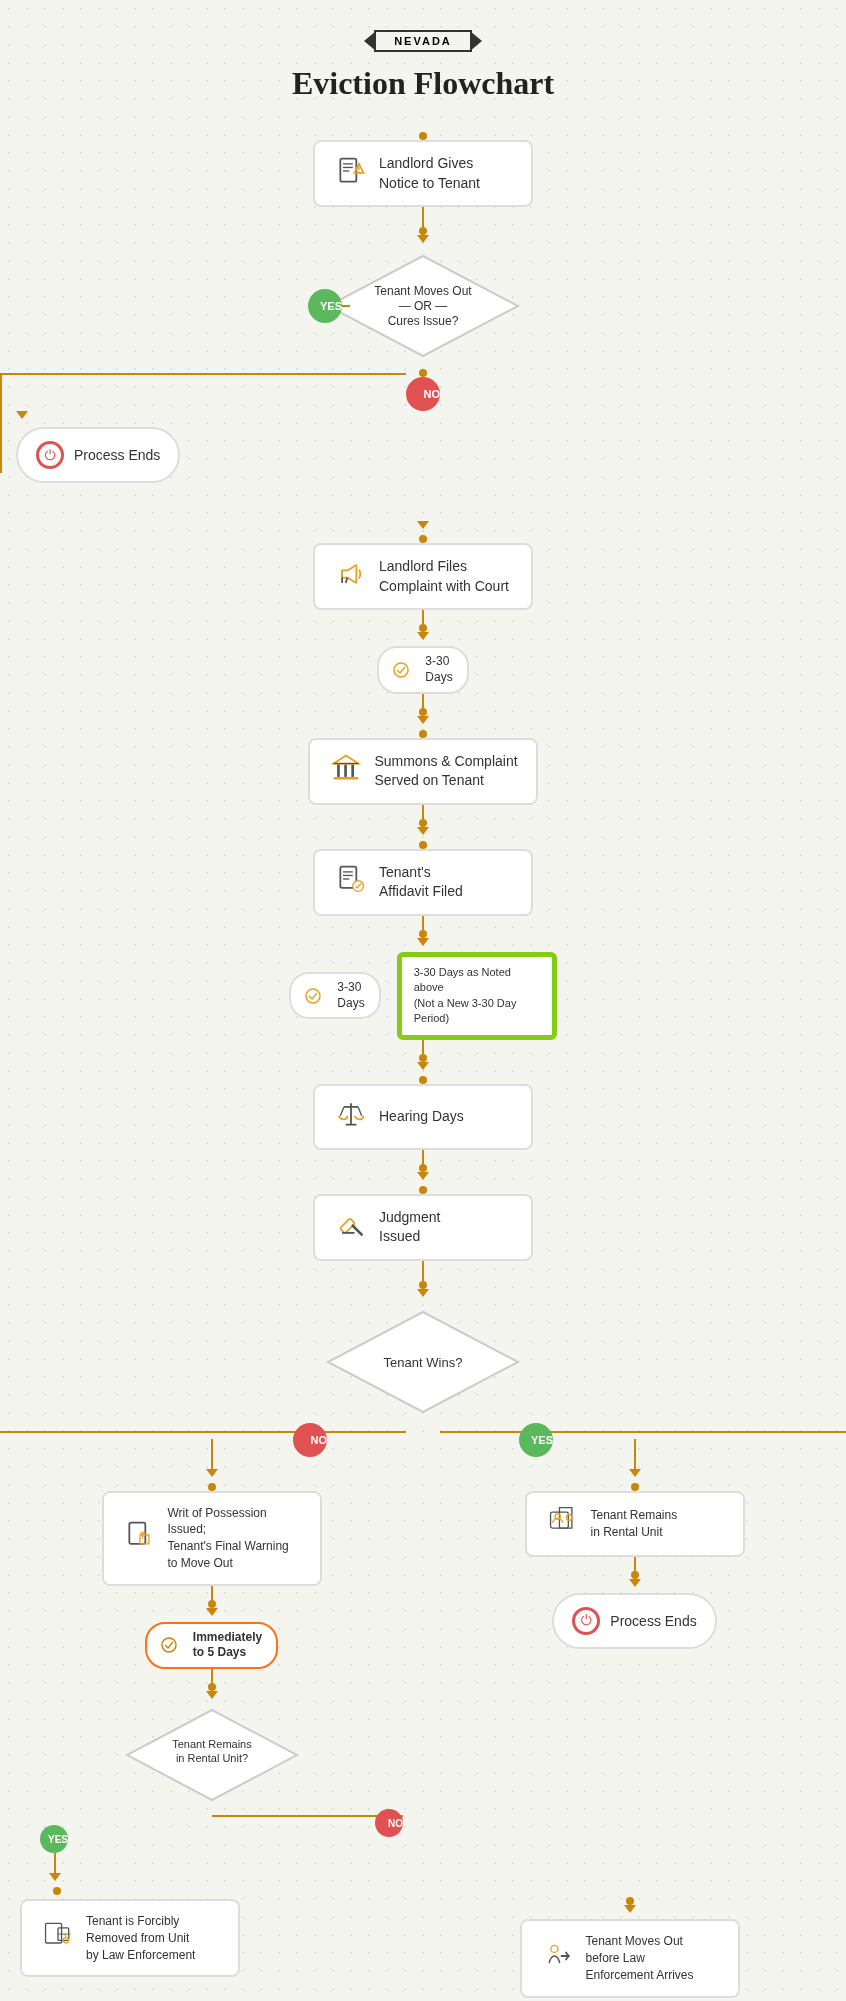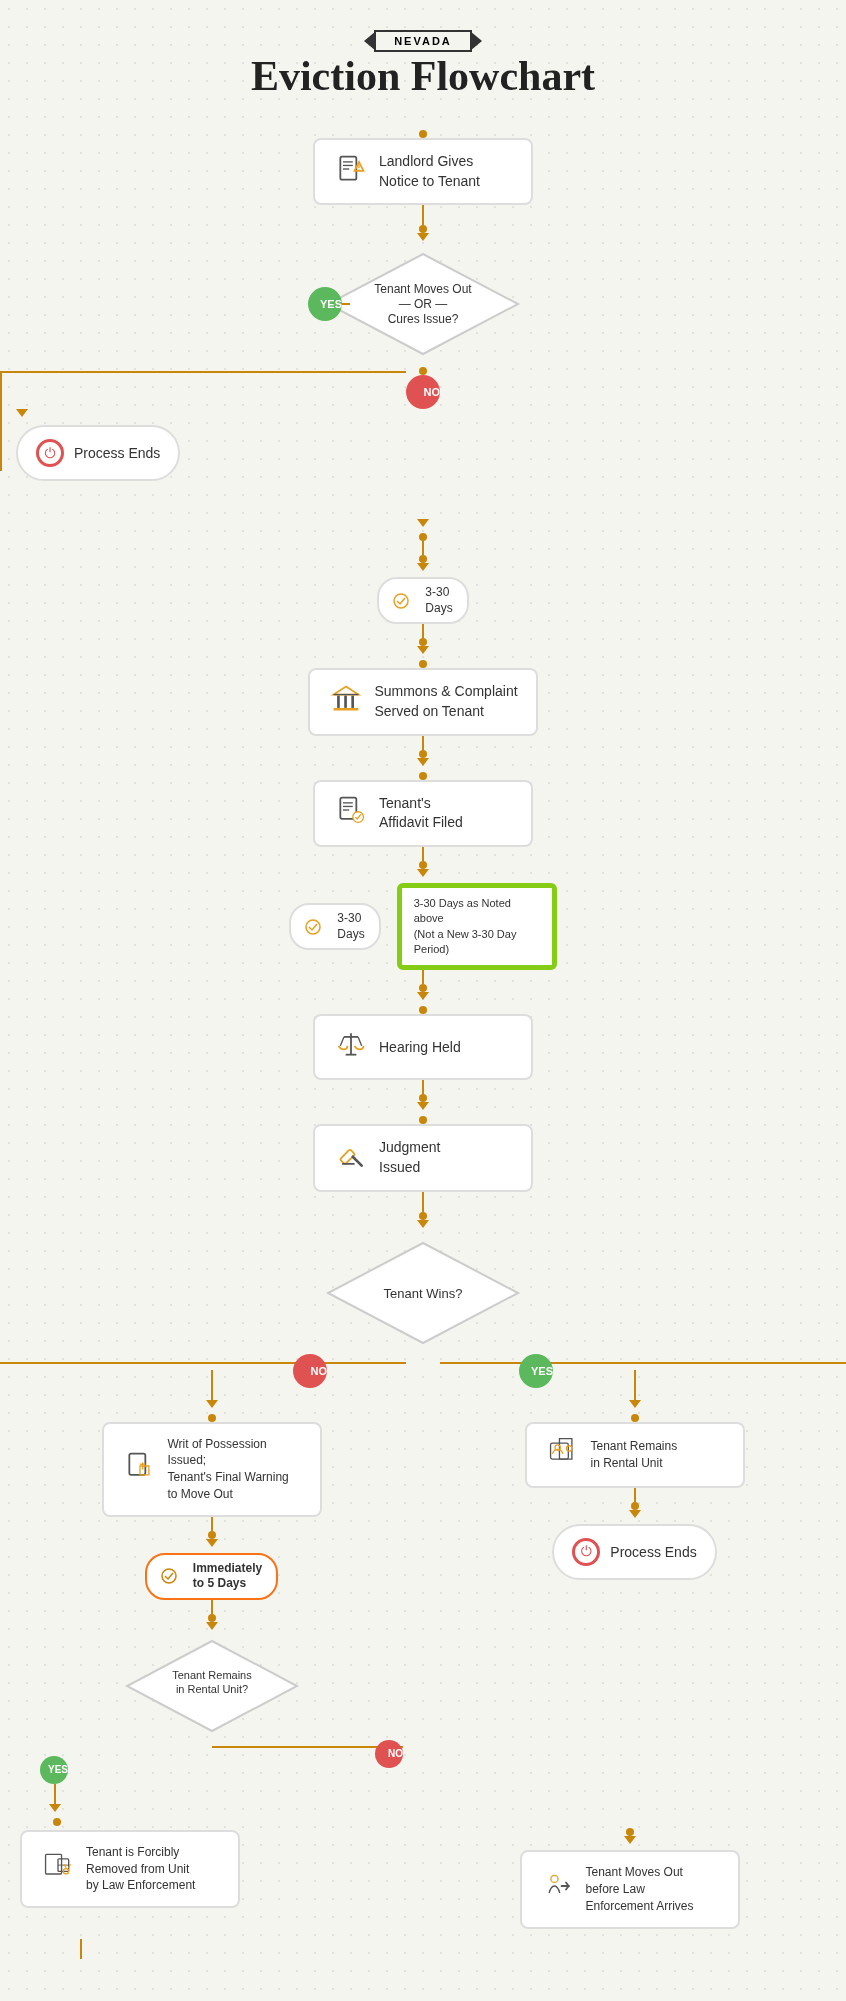--- a/index.html
+++ b/index.html
@@ -59,24 +59,24 @@
       left: -12px;
       border-width: 10px 12px 10px 0;
       border-color: transparent #333 transparent transparent;
     }
     .state-banner::after {
       right: -12px;
       border-width: 10px 0 10px 12px;
       border-color: transparent transparent transparent #333;
     }
     .main-title {
-      font-size: 42px;
+      font-size: 32px;
       font-weight: bold;
       color: #222;
-      margin-top: 0;
+      margin-top: 13px;
       font-family: 'Georgia', serif;
     }
 
     
     .flowchart {
       display: flex;
       flex-direction: column;
       align-items: center;
       position: relative;
       z-index: 1;
@@ -272,20 +272,32 @@
         </div>
       </div>
     </div>
 
     <div style="display:flex; flex-direction:column; align-items:center;">
       <div class="arrow-down"></div>
       <div style="height:6px;"></div>
     </div>
 
     <div class="connector-dot"></div>
+    <div class="box">
+      <span class="box-icon">
+        <svg class="inline-svg" viewBox="0 0 36 36">
+          <path d="M8,14 L8,22 L14,22 L24,28 L24,8 L14,14 Z" fill="none" stroke="#e8a020" stroke-width="2" stroke-linejoin="round"></path>
+          <line x1="8" y1="14" x2="8" y2="22" stroke="#e8a020" stroke-width="2"></line>
+          <line x1="8" y1="22" x2="8" y2="28" stroke="#555" stroke-width="2"></line>
+          <line x1="14" y1="22" x2="12" y2="28" stroke="#555" stroke-width="2"></line>
+          <path d="M27,13 Q30,18 27,23" fill="none" stroke="#e8a020" stroke-width="2"></path>
+        </svg>
+      </span>
+      <span class="box-text">Landlord Files<br>Complaint with Court</span>
+    </div>
     <div class="connector" style="height:14px;"></div>
     <div class="connector-dot"></div>
     <div class="arrow-down"></div>
     <div style="height:6px;"></div>
 
     <div class="time-badge">
       <svg width="16" height="16" viewBox="0 0 16 16">
         <circle cx="8" cy="8" r="7" fill="none" stroke="#e8a020" stroke-width="1.5"></circle>
         <polyline points="4,8 7,11 12,5" fill="none" stroke="#e8a020" stroke-width="1.5"></polyline>
       </svg>
@@ -360,21 +372,21 @@
         <svg class="inline-svg" viewBox="0 0 36 36">
           <line x1="18" y1="6" x2="18" y2="30" stroke="#555" stroke-width="2"></line>
           <line x1="10" y1="10" x2="26" y2="10" stroke="#555" stroke-width="2"></line>
           <line x1="10" y1="10" x2="6" y2="20" stroke="#555" stroke-width="1.5"></line>
           <line x1="26" y1="10" x2="30" y2="20" stroke="#555" stroke-width="1.5"></line>
           <path d="M4,20 Q6,24 10,24 Q14,24 14,20" fill="none" stroke="#e8a020" stroke-width="2"></path>
           <path d="M22,20 Q24,24 28,24 Q32,24 32,20" fill="none" stroke="#e8a020" stroke-width="2"></path>
           <line x1="12" y1="30" x2="24" y2="30" stroke="#555" stroke-width="2"></line>
         </svg>
       </span>
-      <span class="box-text">Hearing Held</span>
+      <span class="box-text">Hearing Days</span>
     </div>
     <div class="connector" style="height:14px;"></div>
     <div class="connector-dot"></div>
     <div class="arrow-down"></div>
     <div style="height:6px;"></div>
 
     <div class="connector-dot"></div>
     <div class="box">
       <span class="box-icon">
         <svg class="inline-svg" viewBox="0 0 36 36">

